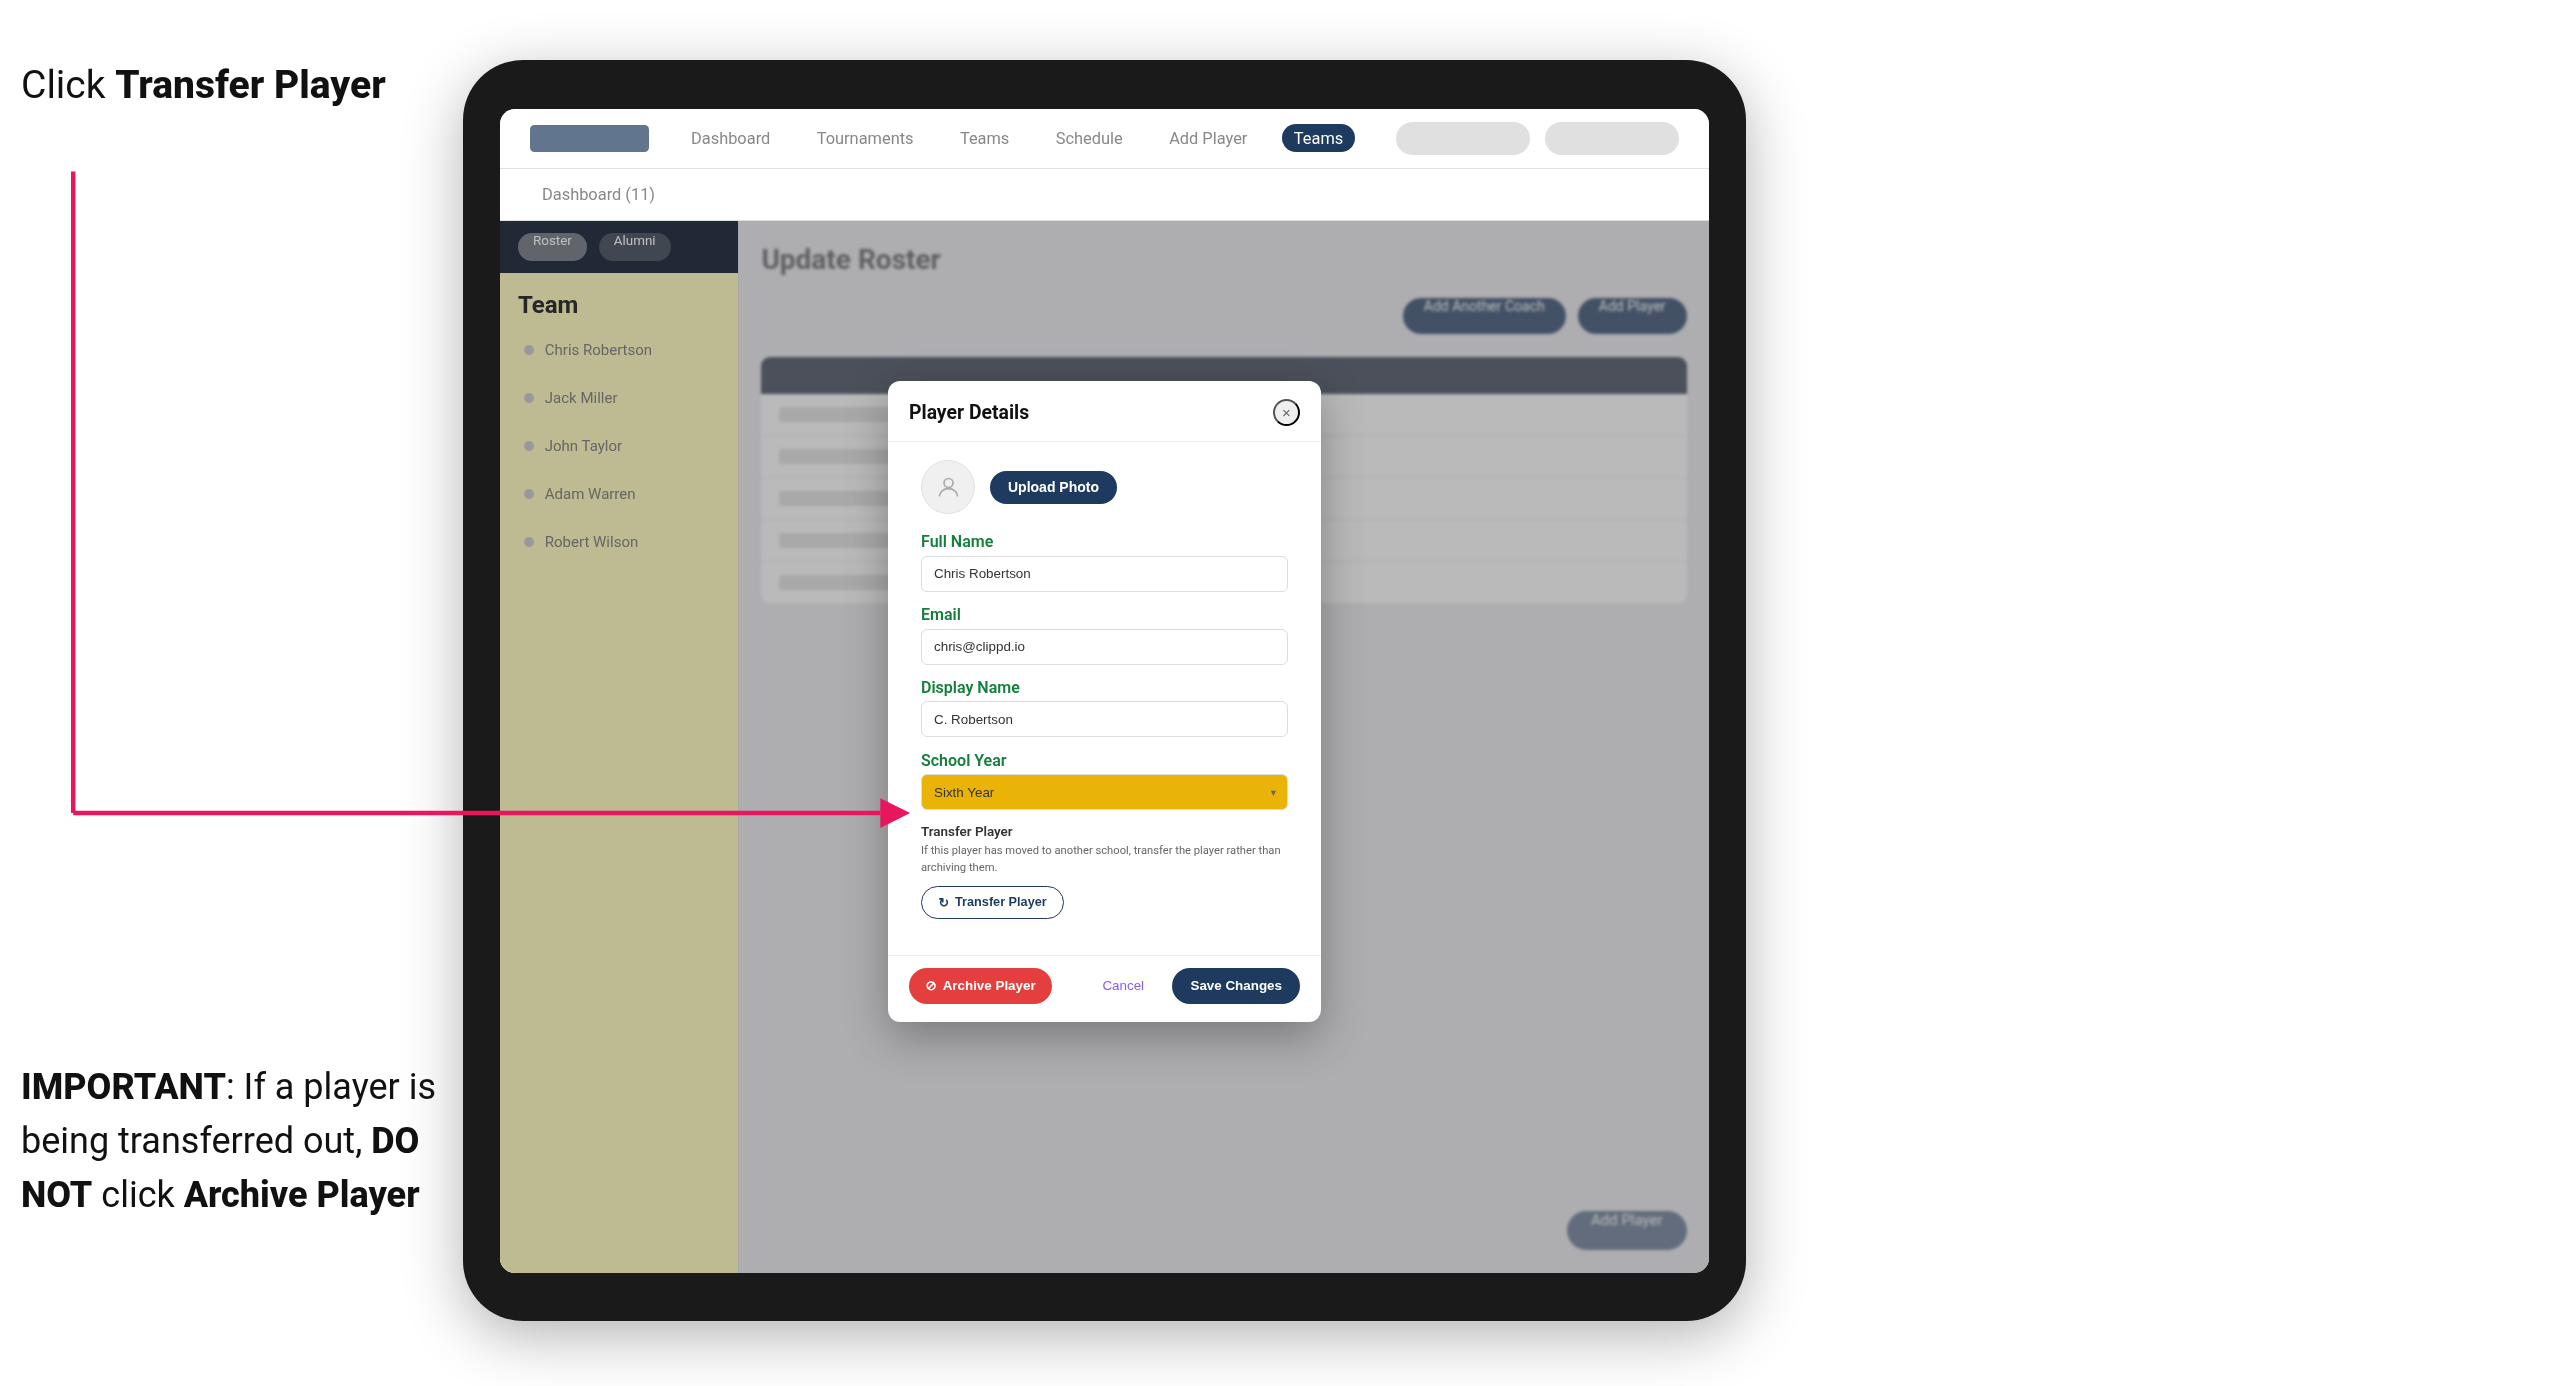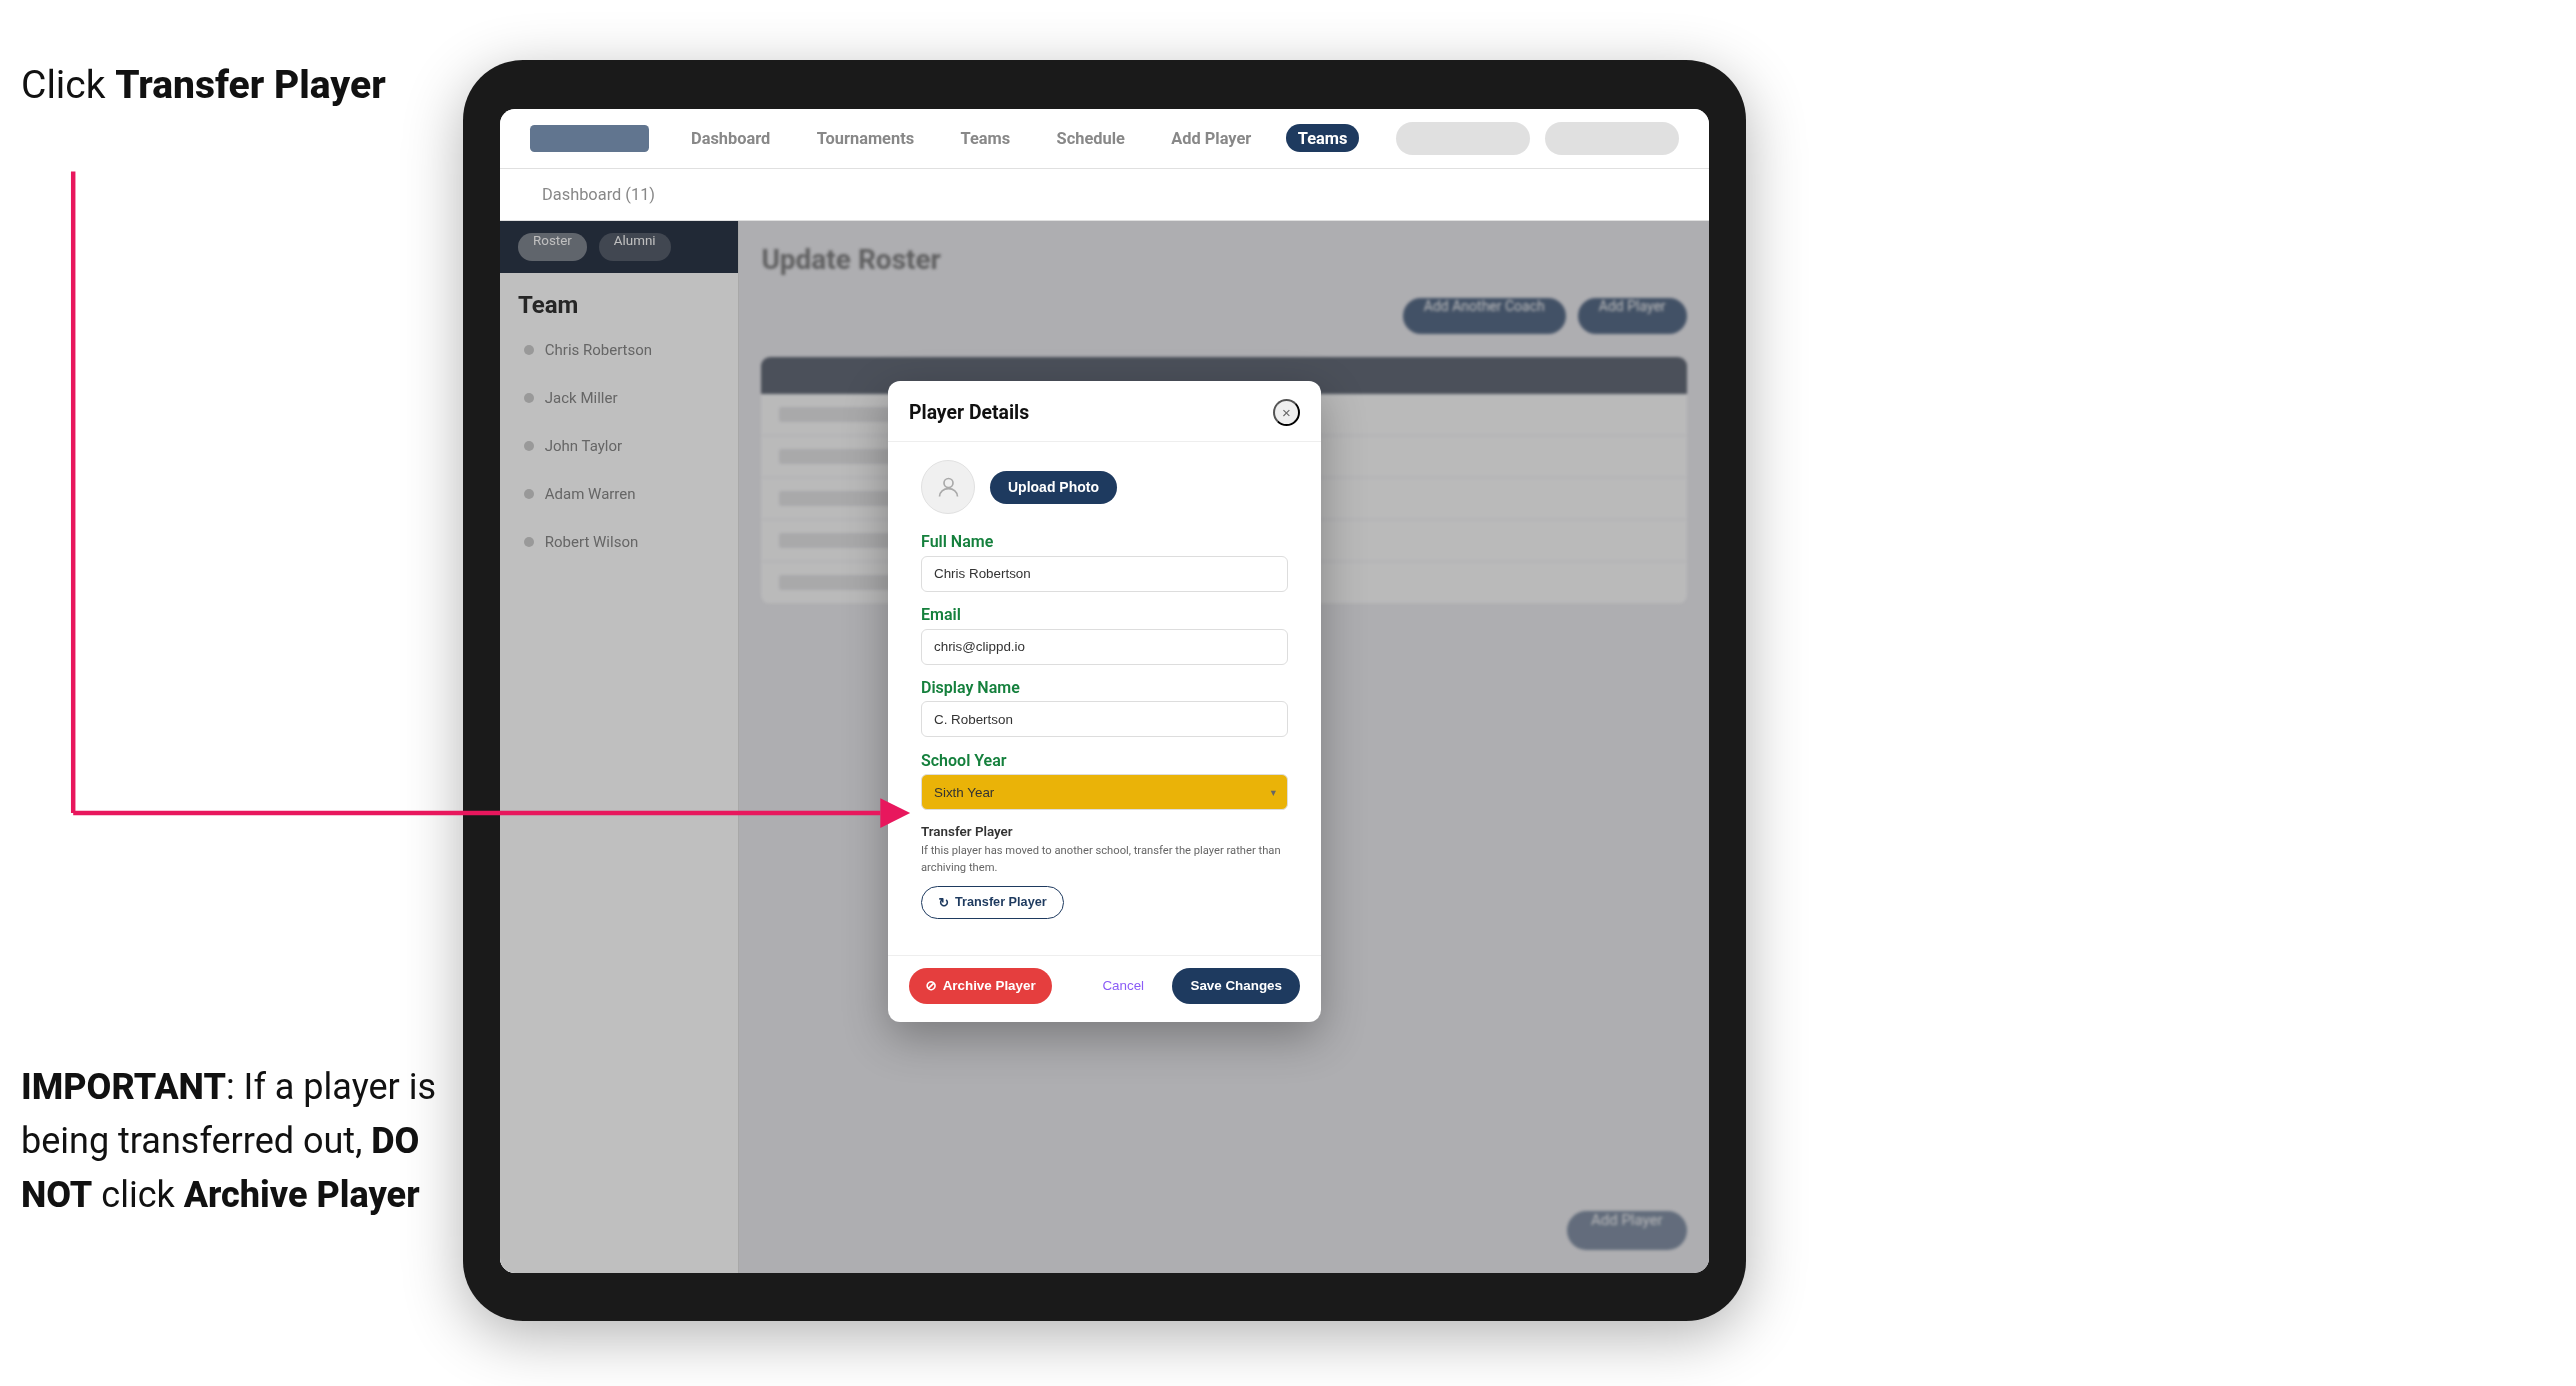--- a/index.html
+++ b/index.html
@@ -76,21 +76,20 @@
       height: 27px;
       background: #1e3a5f;
       border-radius: 4.5px;
       opacity: 0.7;
     }
 
     .app-nav {
       display: flex;
       gap: 22.4px;
       flex: 1;
-      font-weight: bold;
     }
 
     .nav-item {
       font-size: 16.4px;
       color: #888;
       padding: 4.5px 12px;
       border-radius: 15px;
     }
 
     .nav-item.active {
@@ -135,21 +134,21 @@
       height: calc(100% - 112px);
       background: #e8e8ec;
       display: flex;
       position: relative;
     }
 
     
     .sidebar {
       width: 239px;
       height: 100%;
-      background: #ffffff;
+      background: #fef9c3;
       border-right: 0.7px solid #e0e0e0;
     }
 
     .sidebar-header {
       height: 52px;
       background: #2d3748;
       display: flex;
       align-items: center;
       padding: 0 18px;
       gap: 12px;

